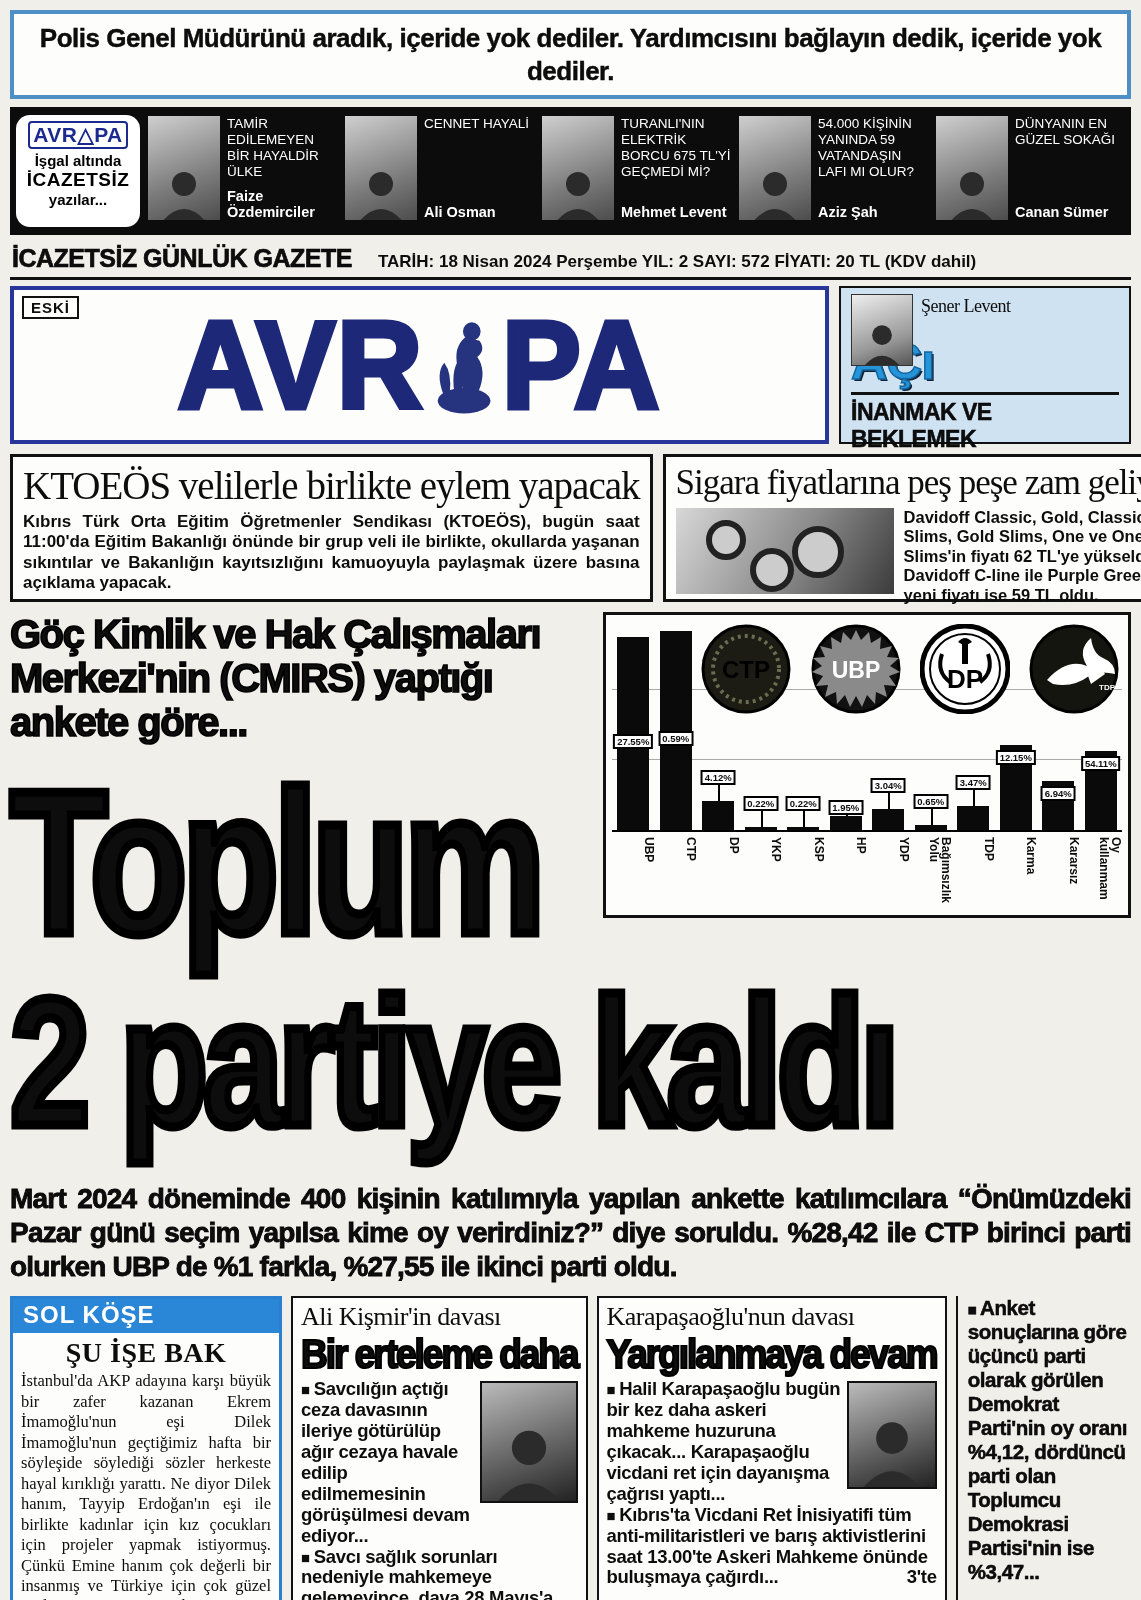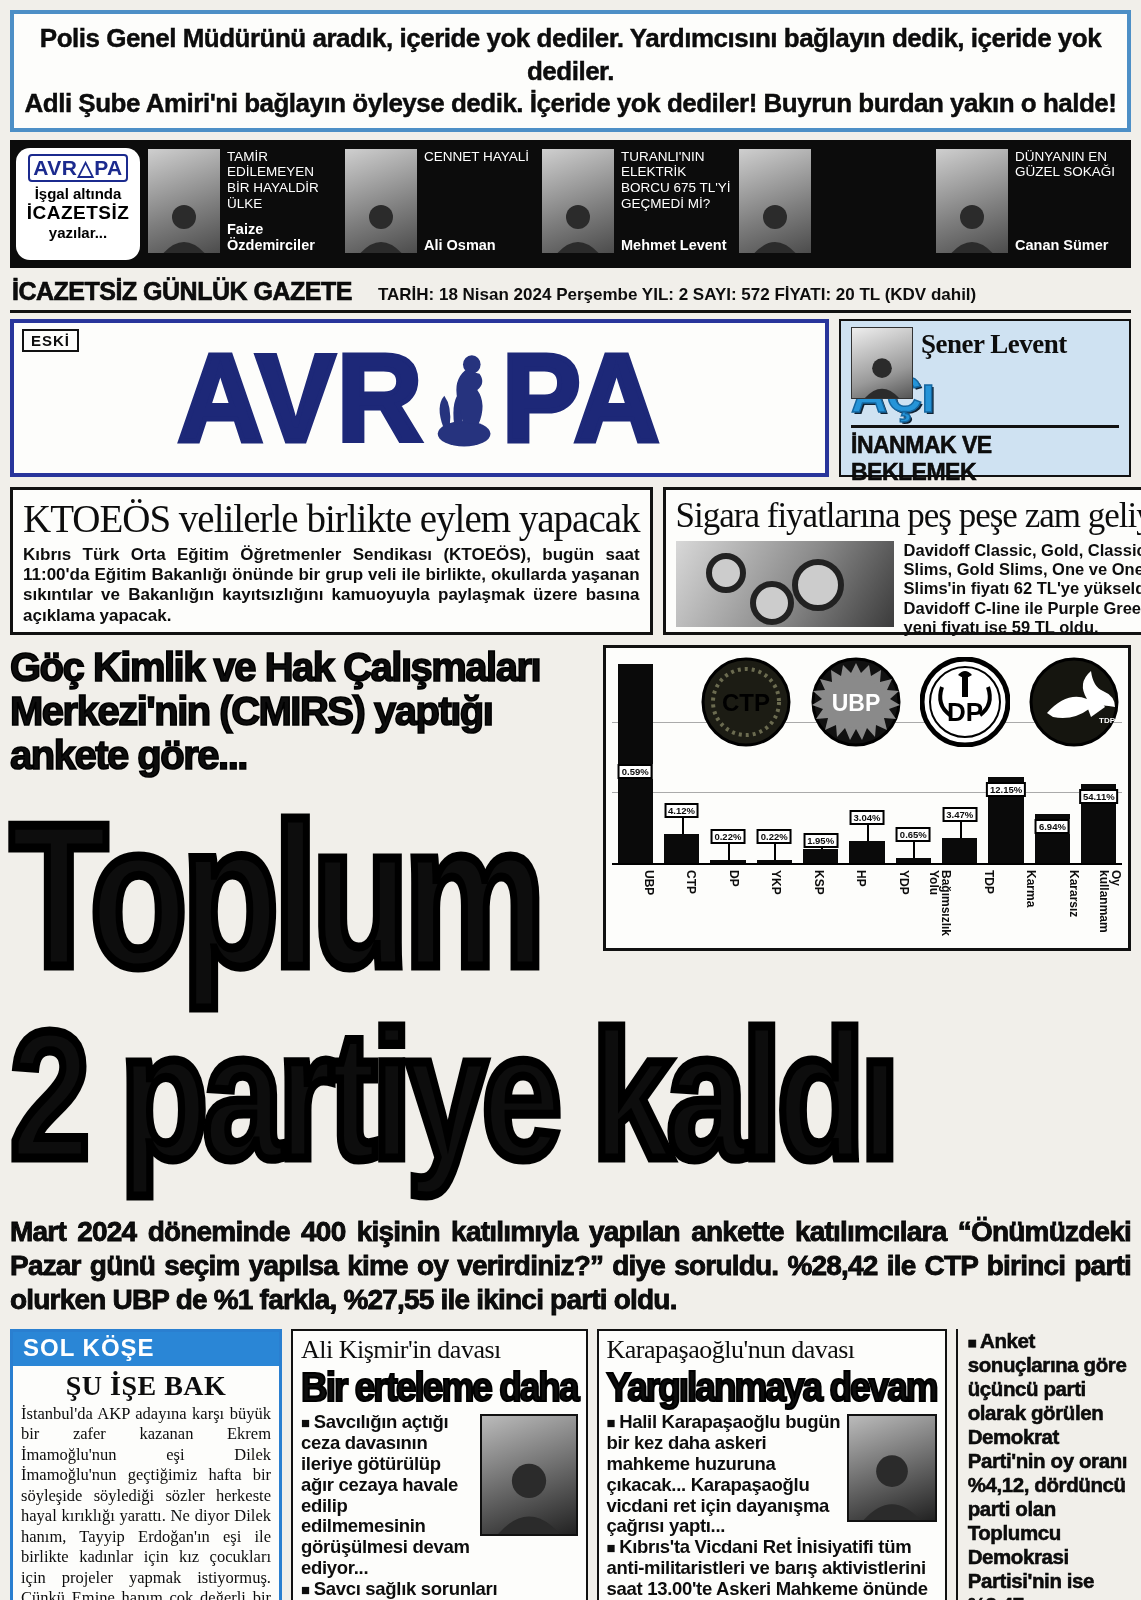--- a/index.html
+++ b/index.html
@@ -31,21 +31,21 @@
 
   
   .mast-row { display:flex; gap:10px; margin-top:6px; height:158px; }
   .mast-box { flex:1; border:4px solid #28359b; background:#fdfdfb; position:relative; display:flex; align-items:center; justify-content:center; }
   .eski { position:absolute; top:6px; left:8px; border:2px solid #111; font-size:15px; font-weight:bold; padding:1px 7px; letter-spacing:1px; }
   .mast-word { color:#1d2878; font-weight:bold; font-size:118px; letter-spacing:2px; line-height:1; -webkit-text-stroke:5px #1d2878; display:flex; align-items:center; gap:6px; transform:scaleY(1.05); }
   .aci-box { width:292px; background:#cfe2f2; border:2px solid #111; padding:6px 10px 8px 10px; display:flex; flex-direction:column; }
   .aci-top { display:flex; gap:8px; align-items:flex-start; }
   .aci-photo { width:62px; height:72px; background:linear-gradient(160deg,#eee,#999 65%,#555); border:1px solid #333; position:relative; overflow:hidden; flex:0 0 auto; }
   .aci-photo svg { position:absolute; bottom:-3px; left:50%; transform:translateX(-50%); }
-  .aci-author { font-family:"Liberation Serif", serif; font-weight:bold; font-size:27px; padding-top:2px; letter-spacing:-0.5px; }
+  .aci-author { font-family:"Liberation Serif", serif; font-weight:normal; font-size:18px; padding-top:2px; letter-spacing:-0.5px; }
   .aci-title { color:#2594d8; font-weight:bold; font-size:50px; line-height:0.9; letter-spacing:-1px; padding-right:26px; text-shadow:2px 2px 0 #123; -webkit-text-stroke:1.5px #1466a0; margin-top:-26px; }
   .aci-rule { border-top:3px solid #111; margin:7px 0 4px 0; }
   .aci-article { font-weight:bold; font-size:23px; letter-spacing:-0.5px; -webkit-text-stroke:0.5px #000; }
   .aci-page { background:#0d0d0d; color:#fff; border-radius:12px; text-align:center; font-size:15px; font-weight:bold; padding:2px 0; margin-top:6px; }
 
   
   .news-row { display:flex; gap:10px; margin-top:10px; height:148px; }
   .news-box { border:3px solid #111; background:#fdfdfb; padding:6px 10px; }
   .news-box.kt { flex:0 0 558px; }
   .news-box.sg { flex:1; }
@@ -101,21 +101,20 @@
   .anket-col .bullet { font-size:20.5px; line-height:1.17; margin-bottom:9px; letter-spacing:-0.4px; -webkit-text-stroke:0.5px #000; }
   .sil { fill:#2b2b2b; }
 </style>
 </head>
 <body>
 
 <div class="page">
 
   <div class="top-banner">
     <div>Polis Genel Müdürünü aradık, içeride yok dediler. Yardımcısını bağlayın dedik, içeride yok dediler.</div>
-    <div>Adli Şube Amiri'ni bağlayın öyleyse dedik. İçeride yok dediler! Buyrun burdan yakın o halde!</div>
   </div>
 
   <div class="strip">
     <div class="strip-logo">
       <span class="lg"><span>AVR</span>△<span>PA</span></span>
       <div class="t1">İşgal altında</div>
       <div class="t2">İCAZETSİZ</div>
       <div class="t3">yazılar...</div>
     </div>
 
@@ -154,20 +153,24 @@
           <div class="hd">TURANLI'NIN ELEKTRİK BORCU 675 TL'Yİ GEÇMEDİ Mİ?</div>
           <div class="nm">Mehmet Levent</div>
         </div>
     </div>
     <div class="colmn">
       <div class="photo">
           <svg width="60" height="56" viewBox="0 0 60 56">
             <circle class="sil" cx="30" cy="16" r="12"></circle>
             <path class="sil" d="M6,56 Q30,26 54,56 Z"></path>
           </svg>
+        </div>
+      <div class="txt">
+          <div class="hd">54.000 KİŞİNİN YANINDA 59 VATANDAŞIN LAFI MI OLUR?</div>
+          <div class="nm">Aziz Şah</div>
         </div>
     </div>
     <div class="colmn">
       <div class="photo">
           <svg width="60" height="56" viewBox="0 0 60 56">
             <circle class="sil" cx="30" cy="16" r="12"></circle>
             <path class="sil" d="M6,56 Q30,26 54,56 Z"></path>
           </svg>
         </div>
       <div class="txt">
@@ -271,20 +274,24 @@
             <circle cx="45" cy="45" r="43" fill="#15150f" stroke="#000" stroke-width="3"></circle>
             <path d="M18,56 Q38,34 58,42 Q48,26 62,14 Q64,30 74,34 Q86,39 86,50 Q70,46 60,52 Q44,64 24,60 Z" fill="#fff"></path>
             <path d="M56,44 q14,-4 20,6 l-14,10 Z" fill="#fff"></path>
             <text x="70" y="66" font-size="8" font-weight="bold" fill="#fff">TDP</text>
           </svg>
         </div>
       <div class="gridline" style="bottom: 70px;"></div>
           <div class="gridline" style="bottom: 140px;"></div>
           <div class="bars">
             <div class="bar-cell">
+              <div class="bar" style="height: 192.85px; background: rgb(10, 10, 10);"></div>
+              <div class="bar-label" style="bottom: 80.997px;">27.55%</div>
+            </div>
+            <div class="bar-cell">
               <div class="bar" style="height: 198.94px; background: rgb(10, 10, 10);"></div>
               <div class="bar-label" style="bottom: 83.5548px;">0.59%</div>
             </div>
             <div class="bar-cell">
               <div class="bar" style="height: 28.84px; background: rgb(10, 10, 10);"></div>
               <div class="bar-conn" style="bottom: 28.84px; height: 16px;"></div>
               <div class="bar-label" style="bottom: 44.84px;">4.12%</div>
             </div>
             <div class="bar-cell">
               <div class="bar" style="height: 3px; background: rgb(10, 10, 10);"></div>

